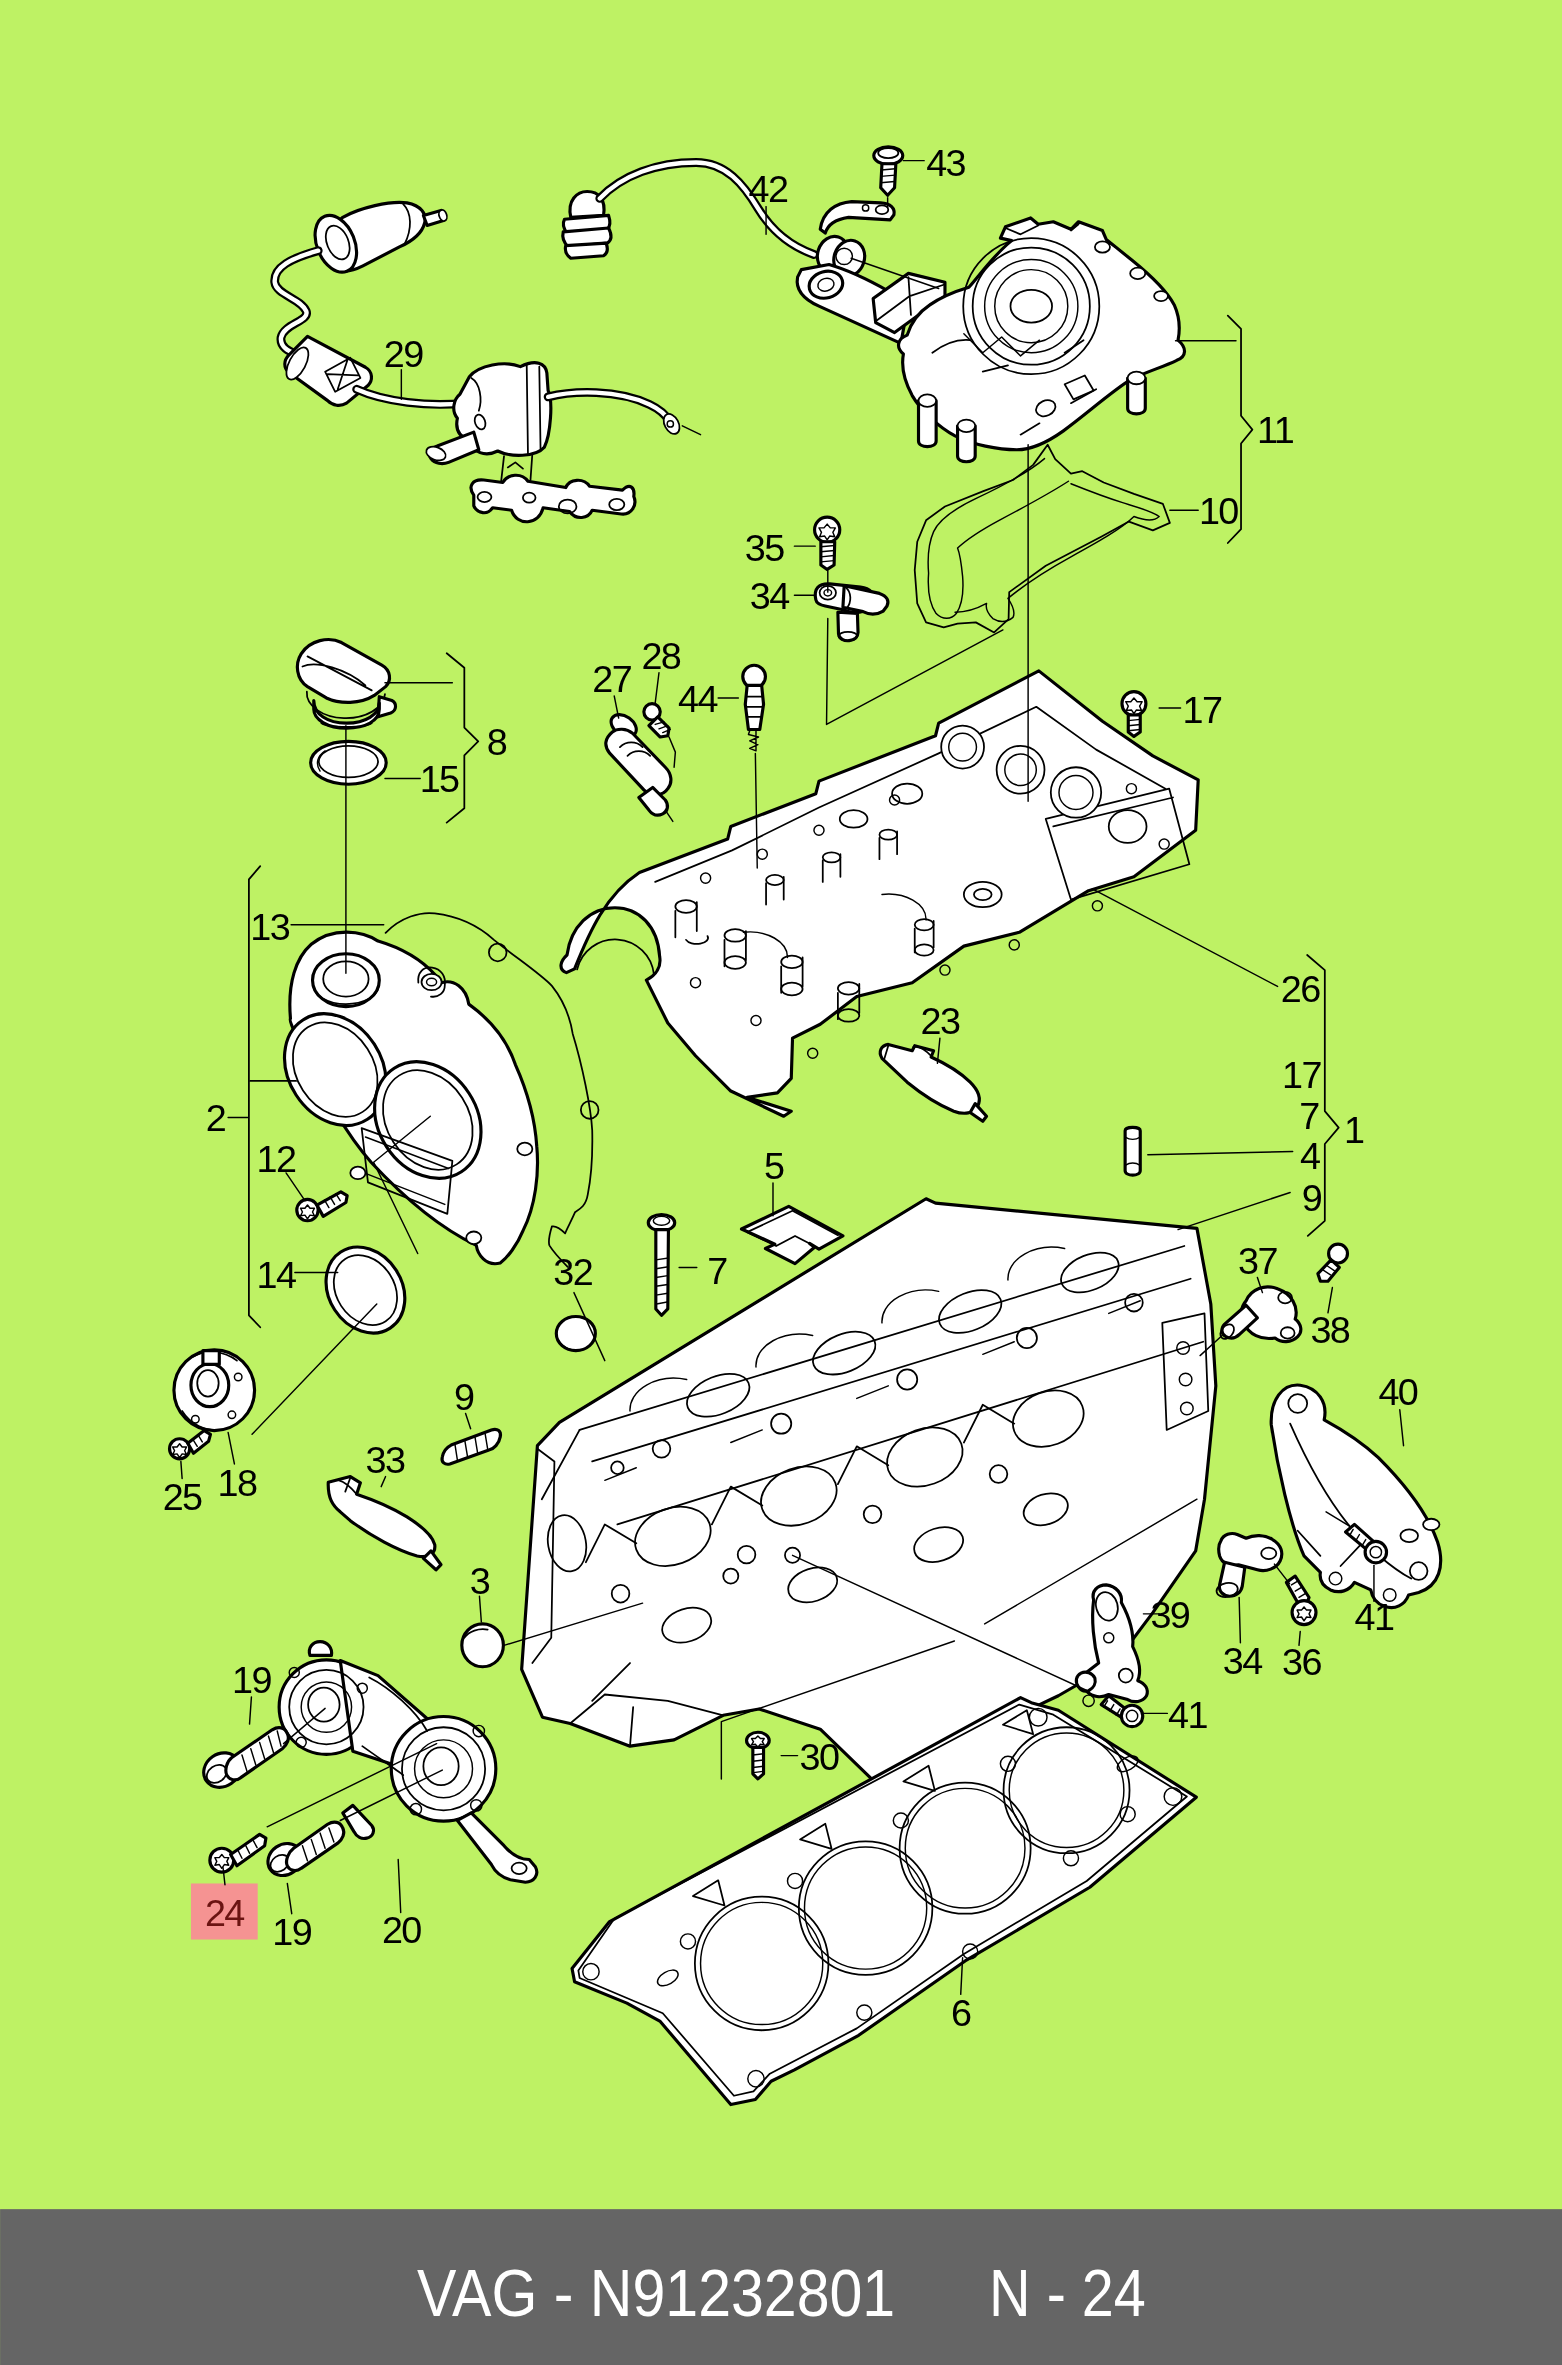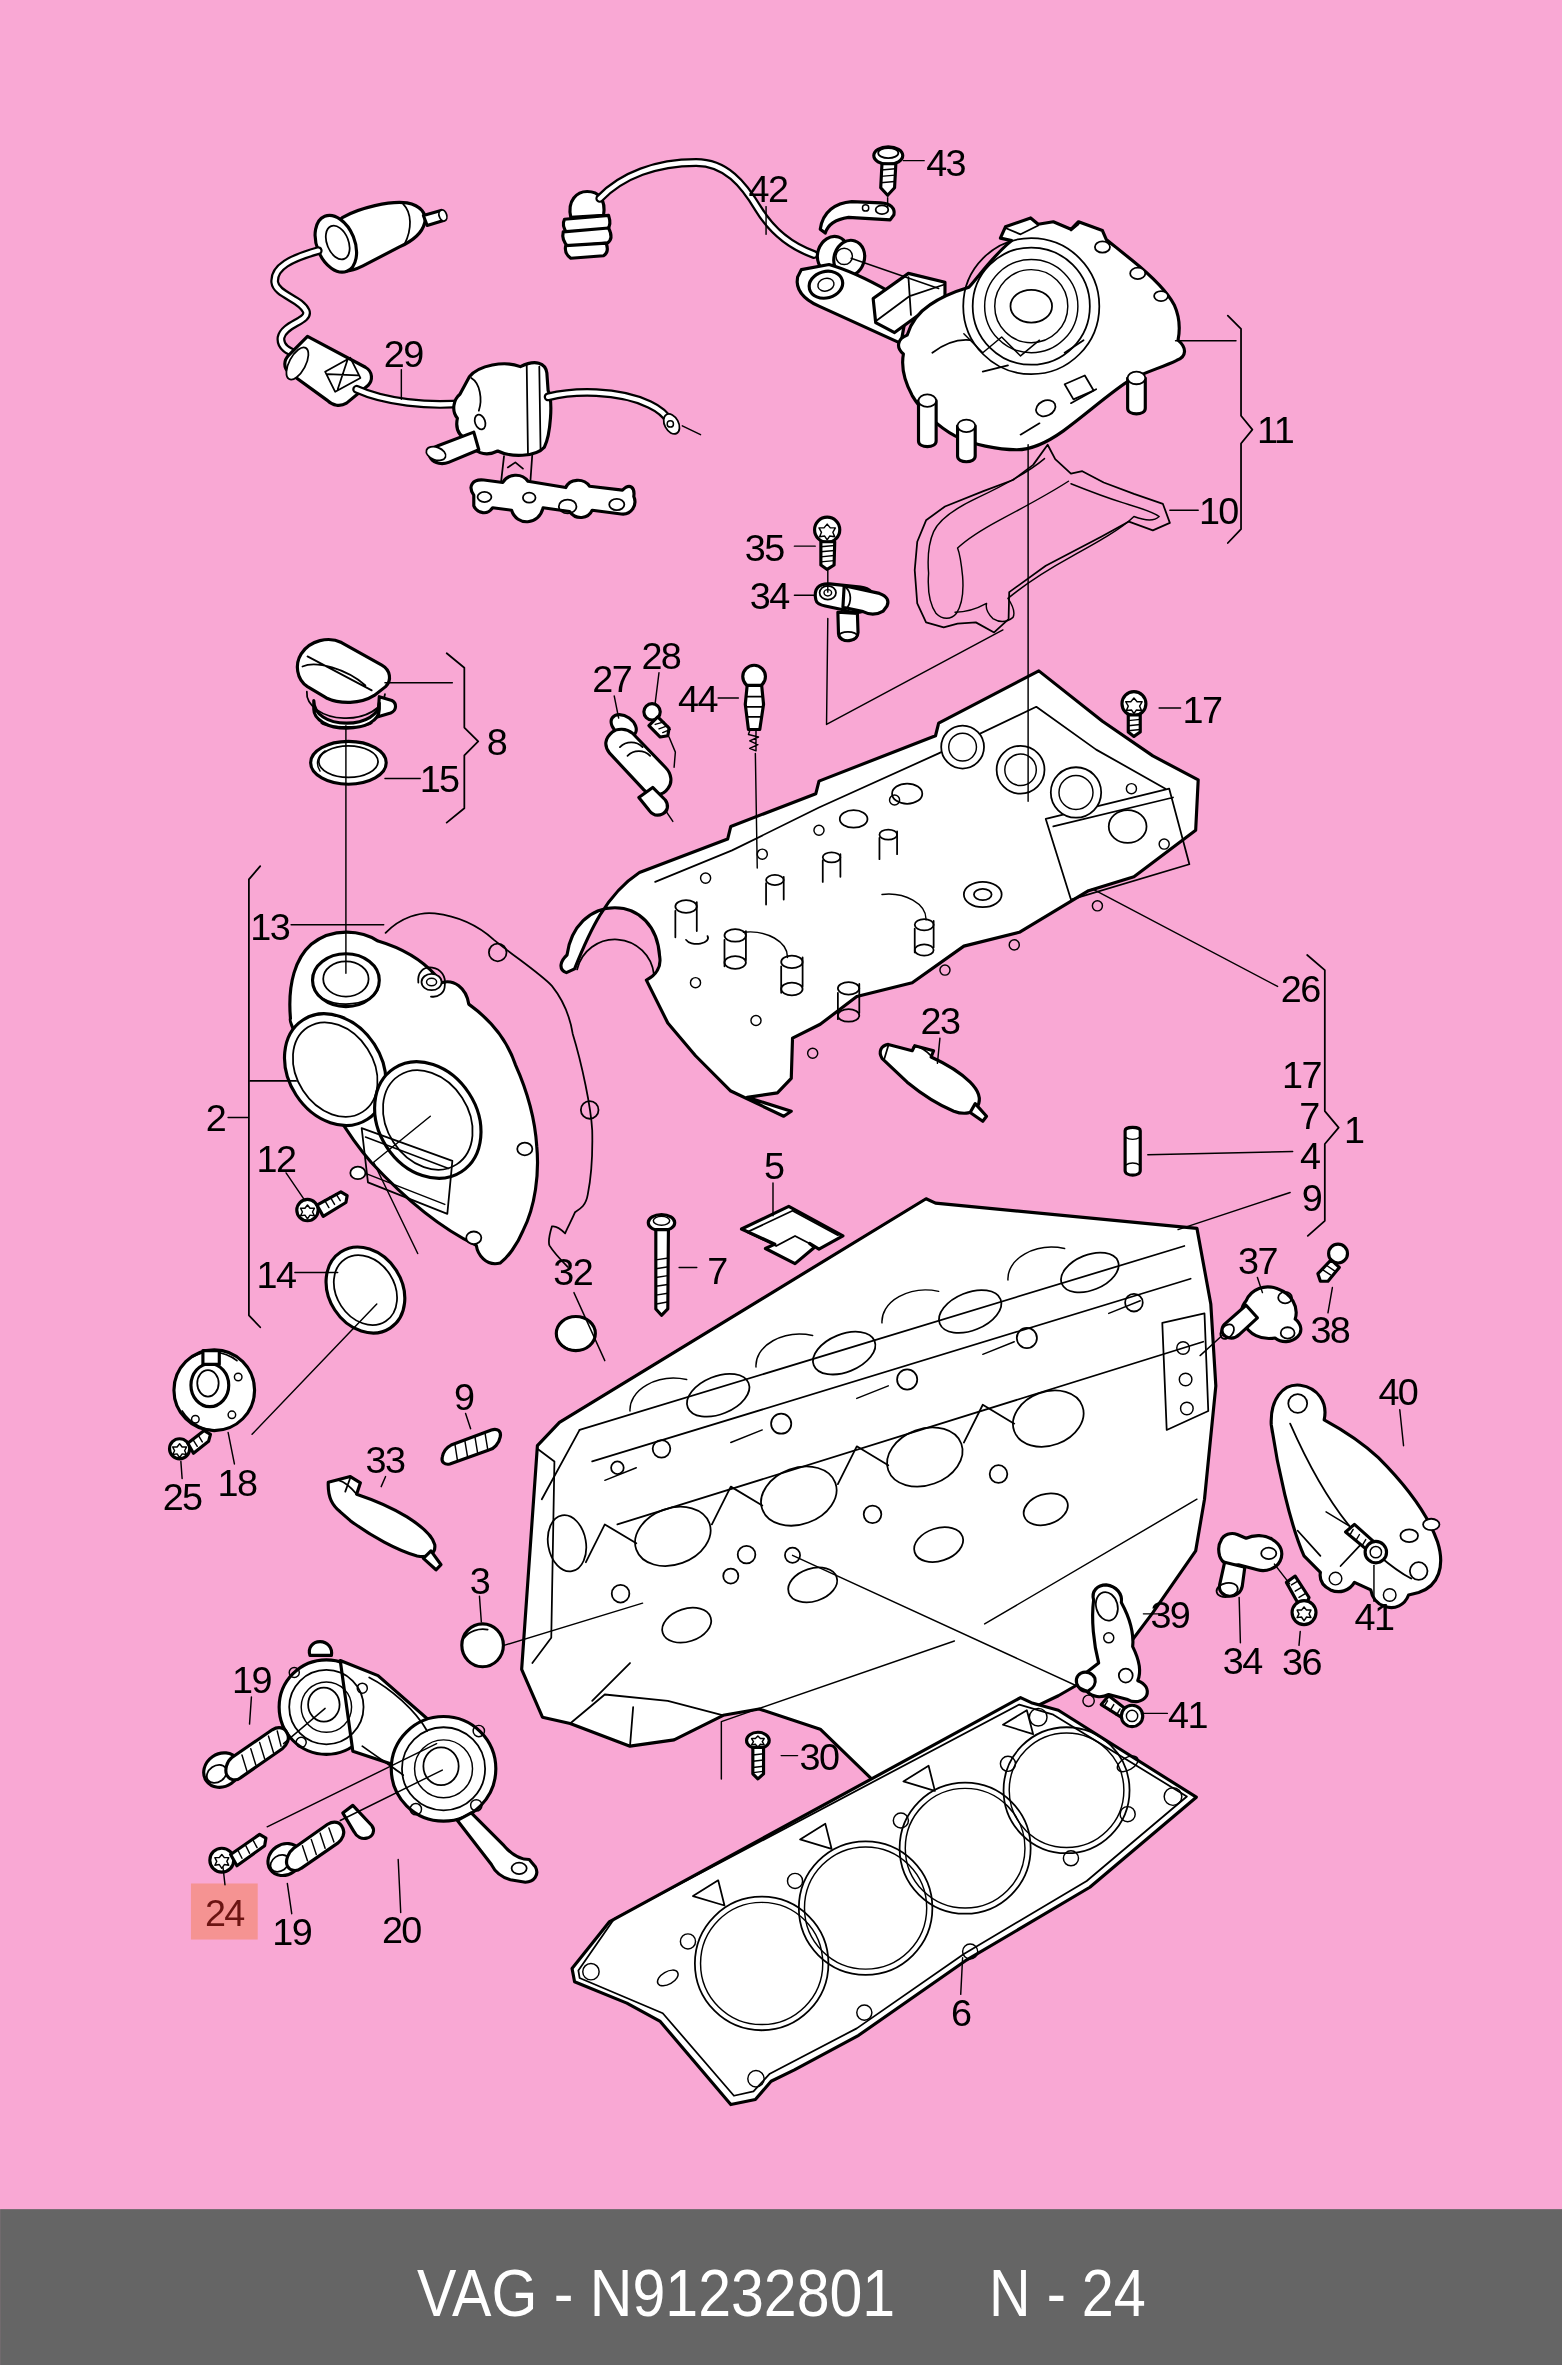--- a/index.html
+++ b/index.html
@@ -1,16 +1,16 @@
 <!DOCTYPE html>
 <html style="font-size:10px"><head>
 <meta charset="utf-8">
 <style>
 html,body{margin:0;padding:0;background:#fff}
-#page{position:relative;width:1563px;height:2366px;background:#f9a8d4;overflow:hidden}
+#page{position:relative;width:1563px;height:2366px;background:#bef264;overflow:hidden}
 svg text{font-family:"Liberation Sans",sans-serif;font-size:60px;fill:#000;text-anchor:middle;letter-spacing:-2.5px}
 </style>
 </head>
 <body>
 <div id="page">
 <svg width="1563" height="2366" viewBox="0 0 2481 3756">
 <style>
 .o{fill:none;stroke:#000;stroke-width:5;stroke-linejoin:round;stroke-linecap:round}
 .m{fill:none;stroke:#000;stroke-width:2.8;stroke-linejoin:round;stroke-linecap:round}
 .t{fill:none;stroke:#000;stroke-width:2.3;stroke-linejoin:round;stroke-linecap:round}

